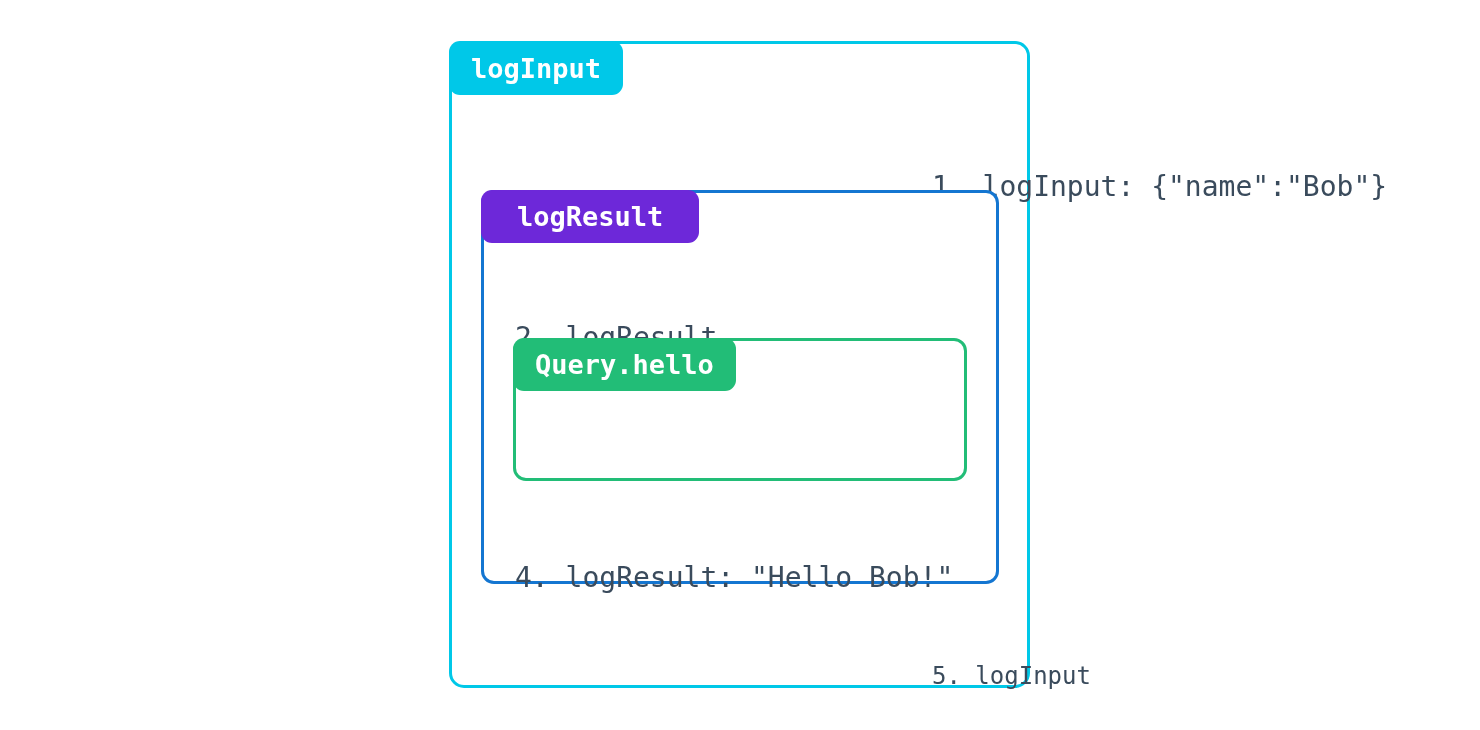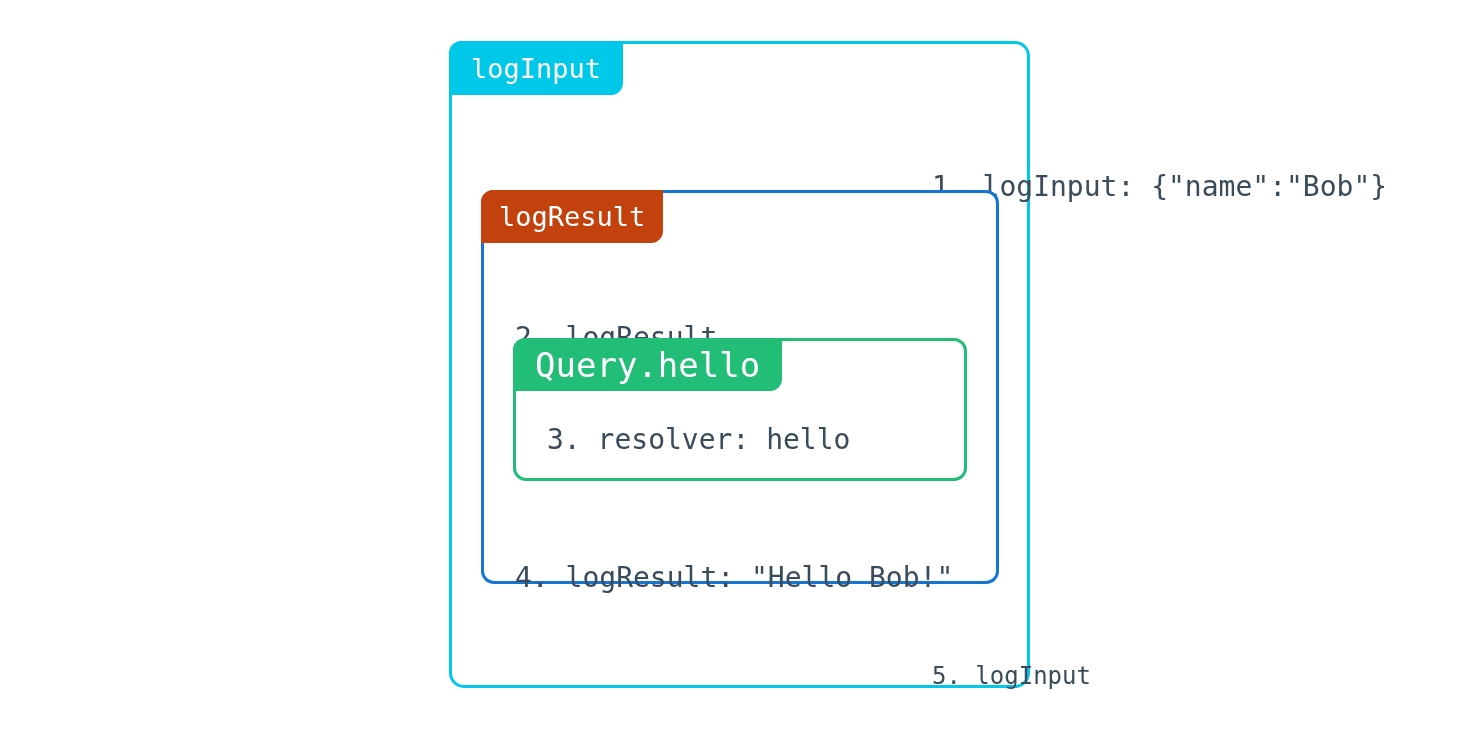--- a/index.html
+++ b/index.html
@@ -30,26 +30,27 @@
 
   
   .box-label {
     position: absolute;
     top: -3px;
     left: -3px;
     display: flex;
     align-items: center;
     color: #ffffff;
     font-family: "DejaVu Sans Mono", "Liberation Mono", monospace;
-    font-weight: normal;
+    font-weight: bold;
     white-space: nowrap;
     border-top-left-radius: 12px;
     border-bottom-right-radius: 12px;
     border-top-right-radius: 0;
     border-bottom-left-radius: 0;
+    border-radius: 11px;
   }
 
   
   .trace-line {
     position: absolute;
     color: #3a4b5c;
     font-family: "DejaVu Sans Mono", "Liberation Mono", monospace;
     font-weight: 400;
     white-space: pre;
     letter-spacing: 0px;
@@ -85,22 +86,22 @@
   #box-logresult {
     left: 29px;      
     top: 146px;
     width: 518px;
     height: 394px;
     border-color: #1476d1;
     border-radius: 13px;
   }
   #label-logresult {
     height: 53px;
-    padding: 0 18px;
-    background: #c2410c;
+    padding: 0 36px;
+    background: #6d28d9;
     font-size: 27px;
   }
   #line-2 {
     left: 31px;
     top: 128px;
     font-size: 28px;
   }
   #line-4 {
     left: 31px;
     top: 368px;
@@ -113,21 +114,21 @@
     top: 145px;
     width: 454px;
     height: 143px;
     border-color: #22bd77;
     border-radius: 13px;
   }
   #label-queryhello {
     height: 53px;
     padding: 16px 22px;
     background: #22bd77;
-    font-size: 34px;
+    font-size: 27px;
   }
   #line-3 {
     left: 31px;
     top: 82px;
     font-size: 28px;
   }
 </style>
 </head>
 <body>
 
@@ -142,21 +143,20 @@
     <div class="trace-box" id="box-logresult">
 
       <div class="box-label" id="label-logresult">logResult</div>
 
       <div class="trace-line" id="line-2">2. logResult</div>
 
       <div class="trace-box" id="box-queryhello">
 
         <div class="box-label" id="label-queryhello">Query.hello</div>
 
-        <div class="trace-line" id="line-3">3. resolver: hello</div>
       </div>
 
       <div class="trace-line" id="line-4">4. logResult: "Hello Bob!"</div>
     </div>
 
     <div class="trace-line" id="line-5">5. logInput</div>
   </div>
 
 </div>
 

